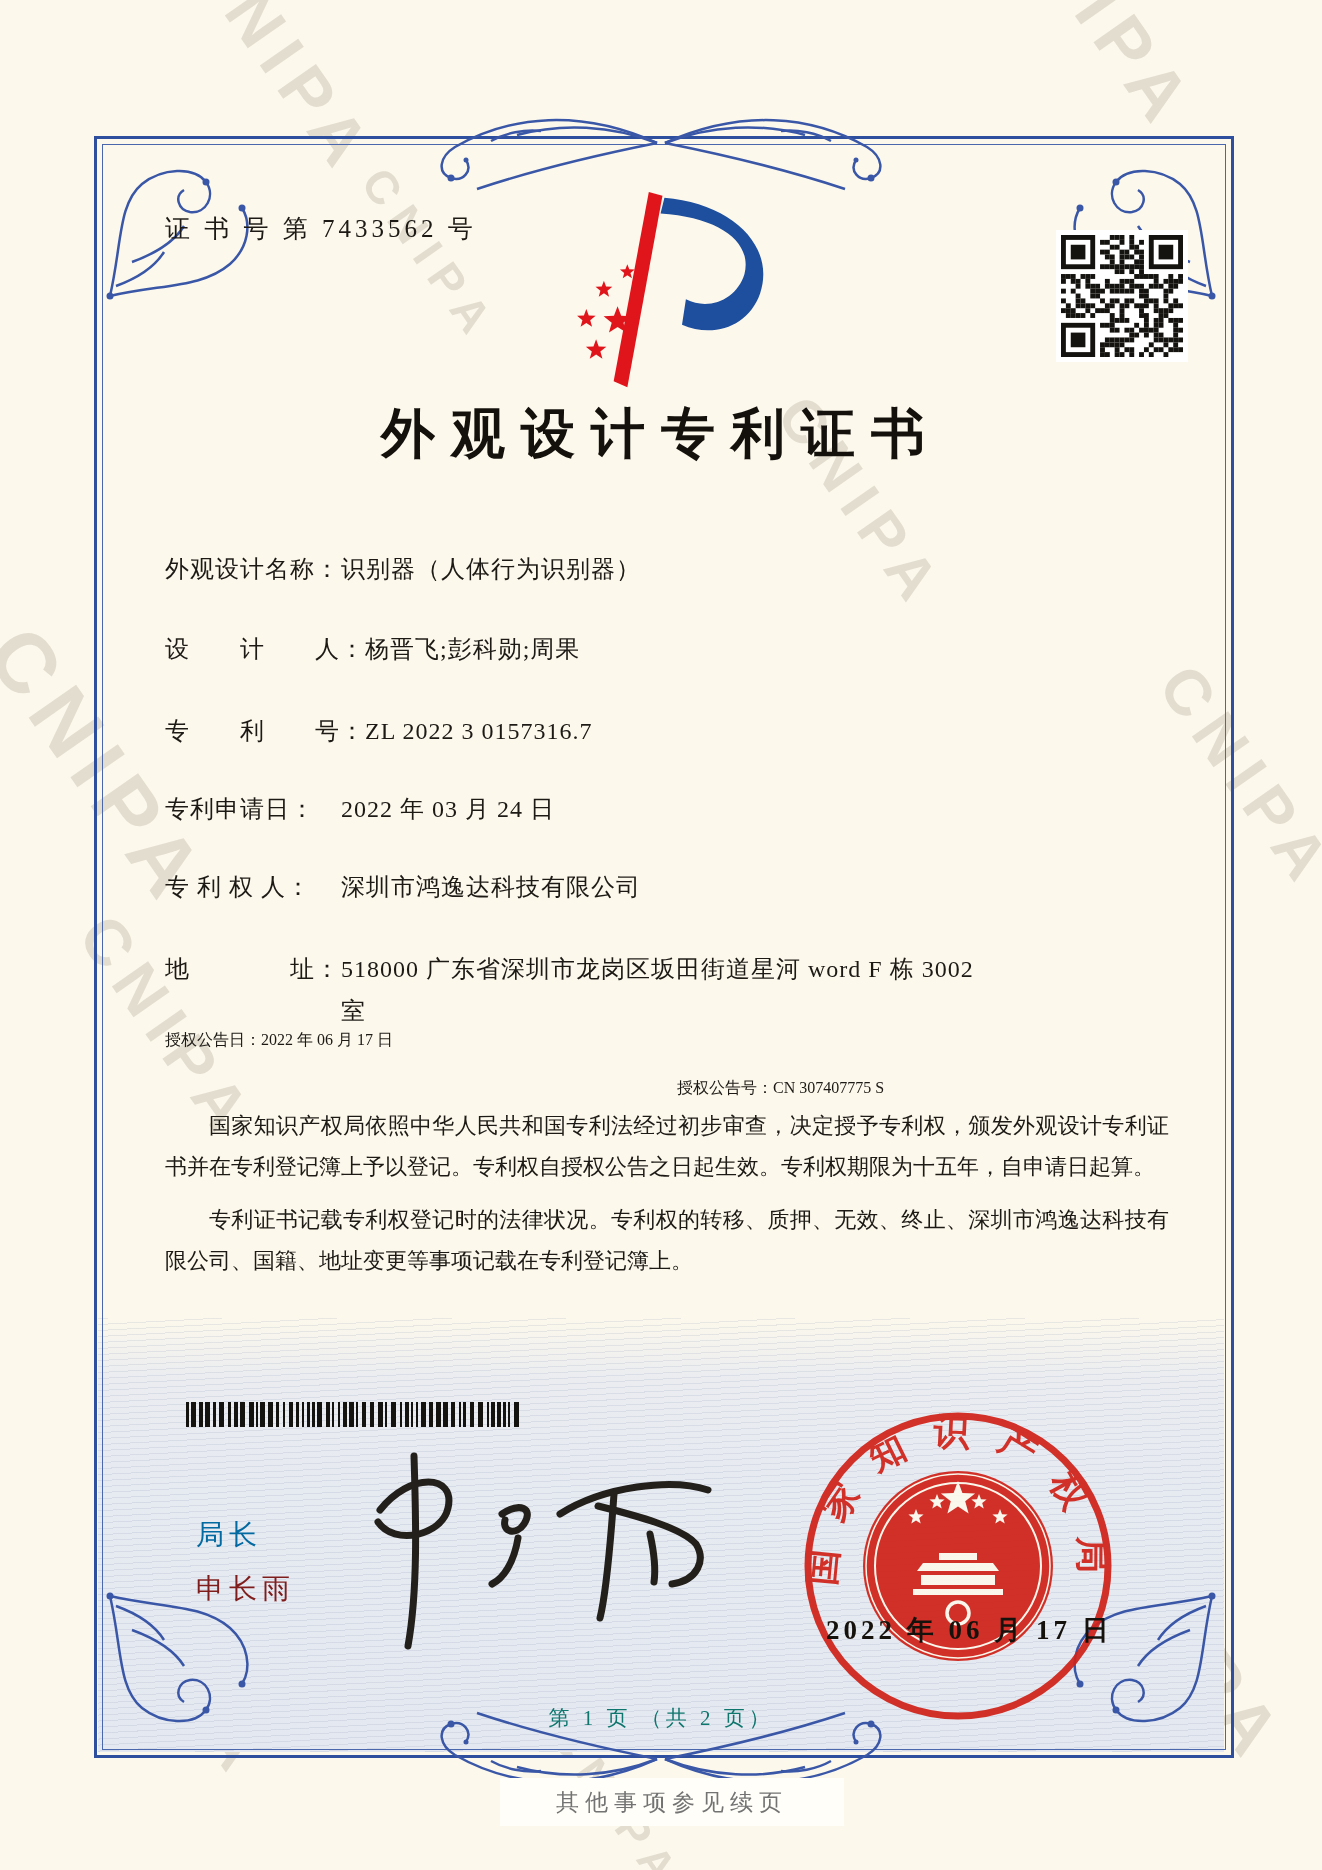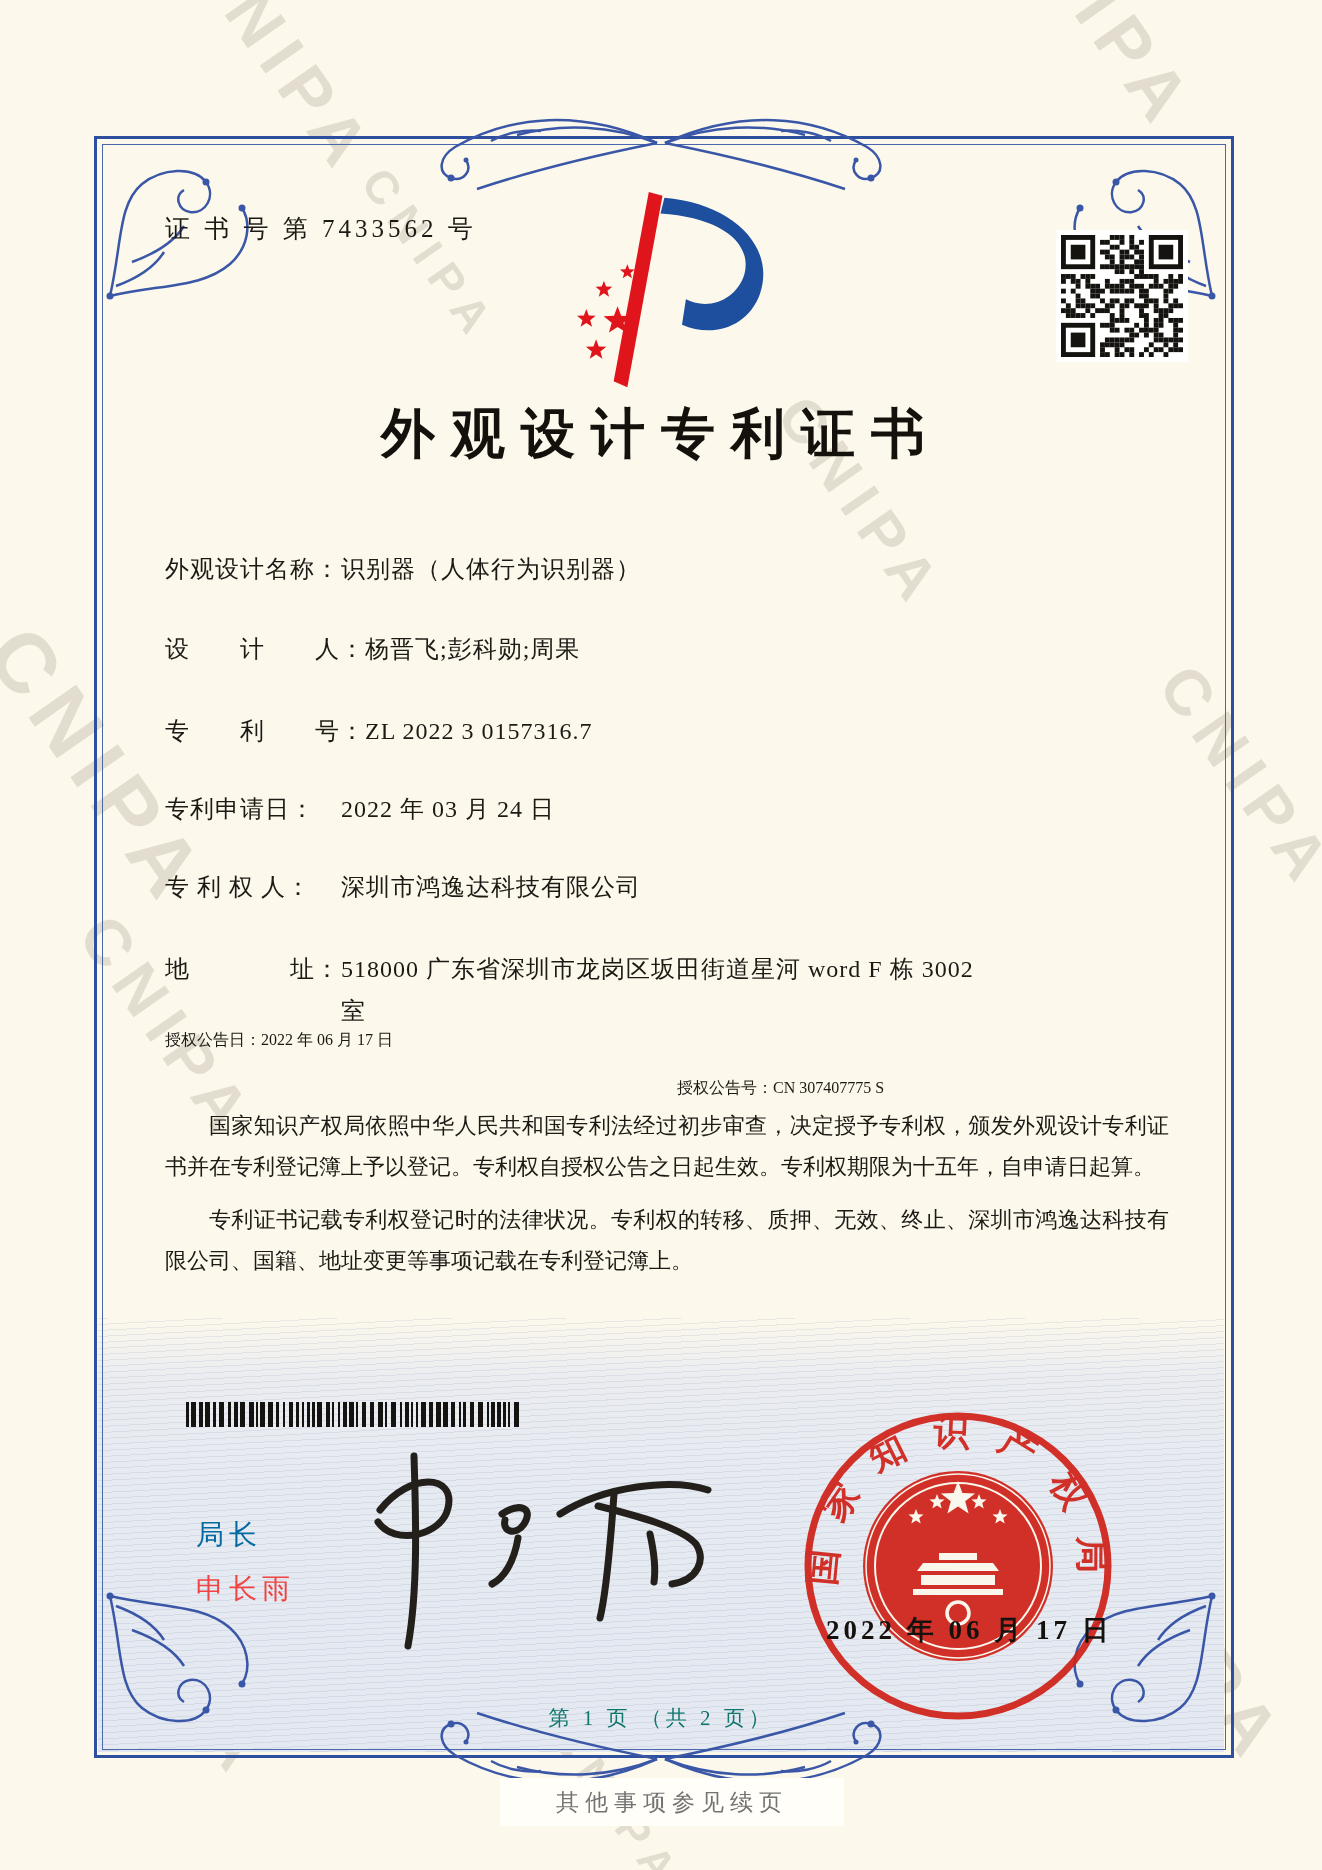--- a/index.html
+++ b/index.html
@@ -35,21 +35,21 @@
   
   .paras{position:absolute;left:165px;top:1078px;width:1004px;font-size:22px;line-height:40.5px;
          text-align:justify;z-index:4;margin-top:28px;}
   .paras p{margin:0 0 13px;text-indent:2em;}
   
   .barcode{position:absolute;left:186px;top:1402px;width:340px;height:25px;z-index:4;}
   .barcode svg{display:block;width:340px;height:25px;fill:#15130f;}
   .signer-title{position:absolute;left:196px;top:1516px;font-family:"Liberation Sans","DejaVu Sans",sans-serif;
          font-size:28px;letter-spacing:5px;color:#0369a1;z-index:4;}
   .signer-name{position:absolute;left:196px;top:1570px;font-family:"Liberation Sans","DejaVu Sans",sans-serif;
-         font-size:28px;letter-spacing:5px;color:#ef4444;z-index:4;}
+         font-size:28px;letter-spacing:5px;color:#7f1d1d;z-index:4;}
   .signature{position:absolute;left:352px;top:1450px;z-index:5;}
   .seal{position:absolute;left:798px;top:1406px;opacity:.93;z-index:5;}
   .seal-date{position:absolute;left:826px;top:1612px;font-size:27px;font-weight:700;letter-spacing:4px;
          color:#15110c;z-index:6;}
   .page-info{position:absolute;left:0;right:0;top:1704px;text-align:center;font-size:21px;
          letter-spacing:4px;color:#0f766e;z-index:4;}
   .cont-strip{position:absolute;left:500px;top:1778px;width:344px;height:48px;background:#fffef8;
          display:flex;align-items:center;justify-content:center;z-index:4;}
   .cont-note{font-size:23px;letter-spacing:6px;color:#737373;}
   .defs{position:absolute;width:0;height:0;overflow:hidden;}

